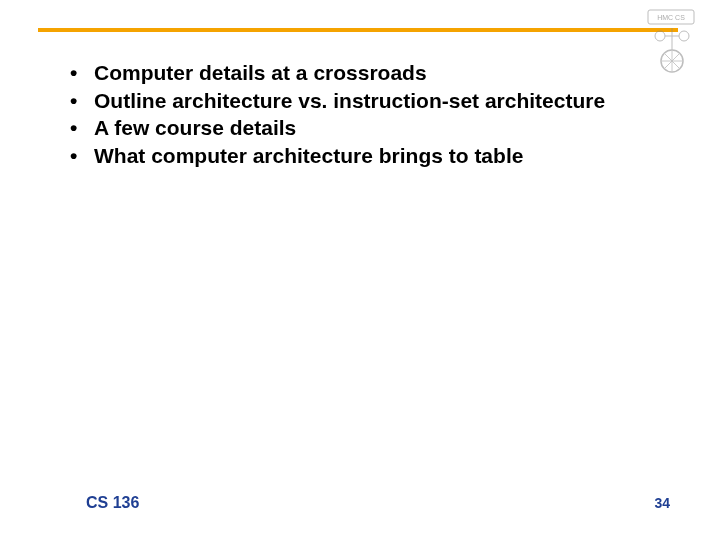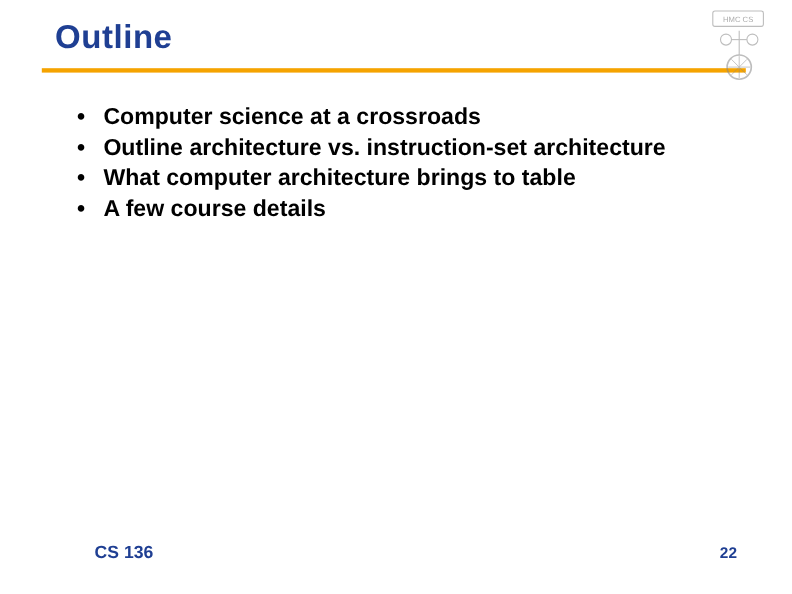--- a/index.html
+++ b/index.html
@@ -84,21 +84,20 @@
     font-size: 14px;
     font-weight: bold;
   }
 </style>
 </head>
 <body>
 
 <div class="slide">
 
   <div class="header">
-    <div class="title">Outline</div>
     <div class="logo">
       <svg viewBox="0 0 60 70">
         <rect x="6" y="4" width="46" height="14" rx="2" fill="none" stroke="#888" stroke-width="1"></rect>
         <text x="29" y="14" text-anchor="middle" font-size="7" fill="#666" font-family="Arial">HMC CS</text>
         <circle cx="18" cy="30" r="5" fill="none" stroke="#888" stroke-width="1"></circle>
         <circle cx="42" cy="30" r="5" fill="none" stroke="#888" stroke-width="1"></circle>
         <line x1="23" y1="30" x2="37" y2="30" stroke="#888" stroke-width="1"></line>
         <line x1="30" y1="22" x2="30" y2="44" stroke="#888" stroke-width="1"></line>
         <circle cx="30" cy="55" r="11" fill="none" stroke="#888" stroke-width="1.5"></circle>
         <line x1="20" y1="55" x2="40" y2="55" stroke="#888" stroke-width="0.8"></line>
@@ -106,25 +105,25 @@
         <line x1="23" y1="48" x2="37" y2="62" stroke="#888" stroke-width="0.8"></line>
         <line x1="37" y1="48" x2="23" y2="62" stroke="#888" stroke-width="0.8"></line>
       </svg>
     </div>
   </div>
 
   <div class="rule"></div>
 
   <div class="content">
     <ul class="bullets">
-      <li>Computer science at a crossroads</li>
+      <li>Computer details at a crossroads</li>
       <li>Outline architecture vs. instruction-set architecture</li>
+      <li>A few course details</li>
       <li>What computer architecture brings to table</li>
-      <li>A few course details</li>
     </ul>
   </div>
 
   <div class="footer">
     <div class="footer-left">CS 136</div>
-    <div class="footer-right">22</div>
+    <div class="footer-right">34</div>
   </div>
 
 </div>
 
 </body></html>

